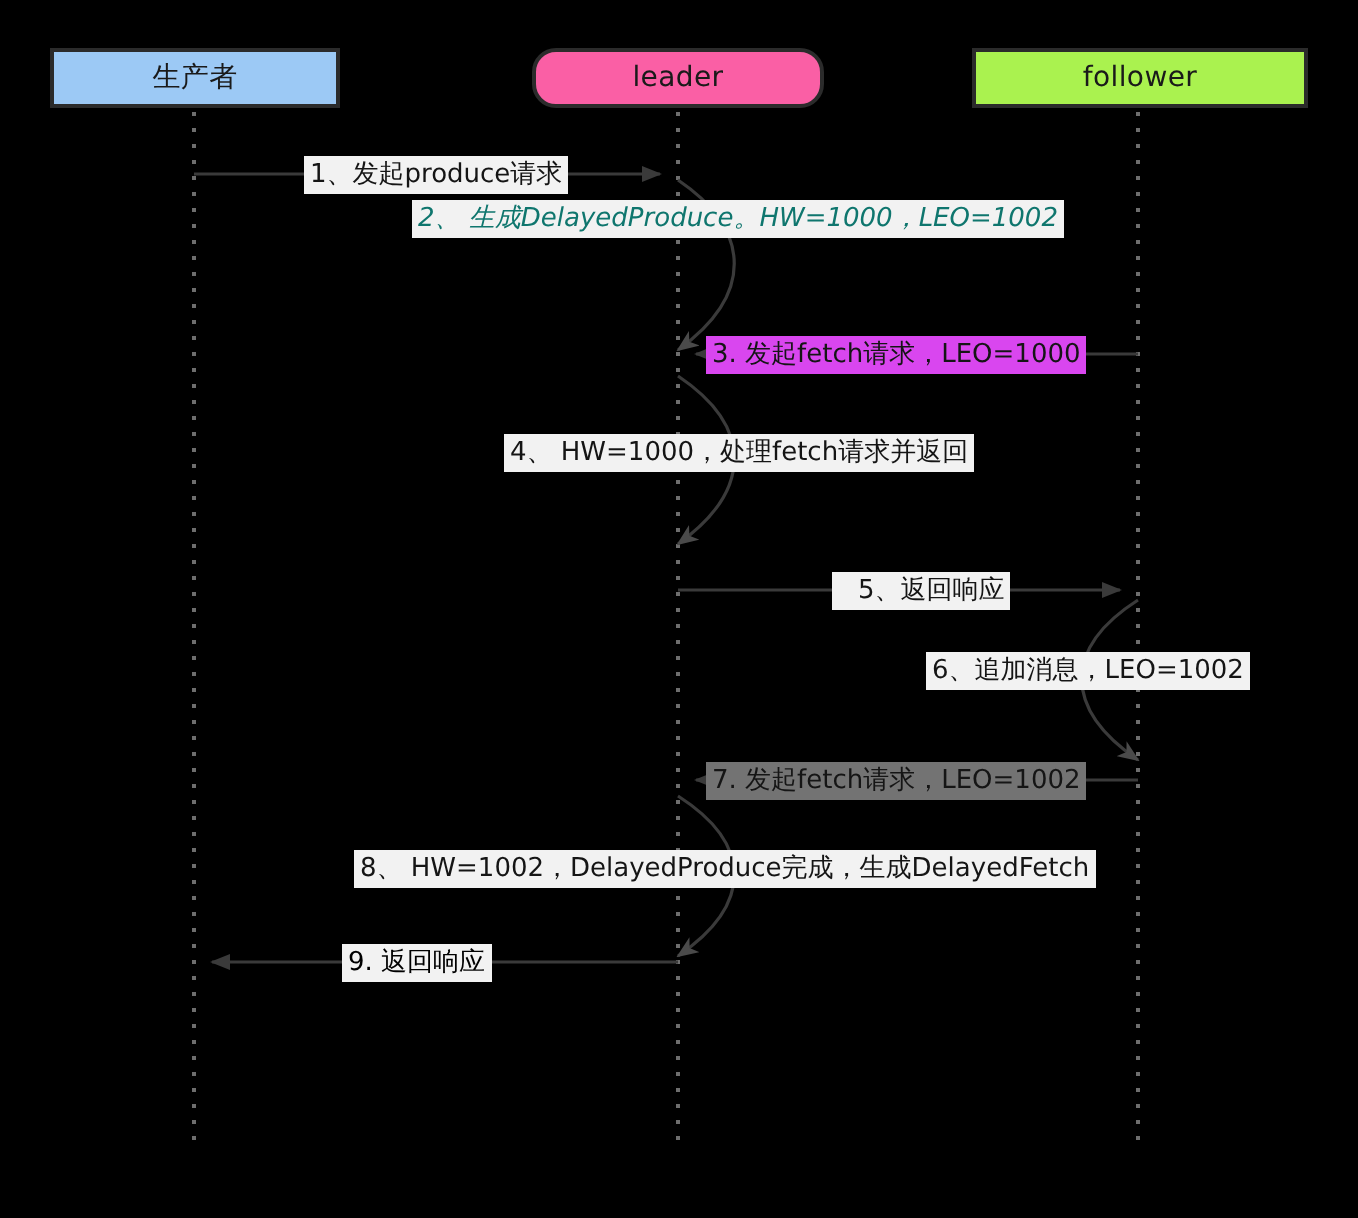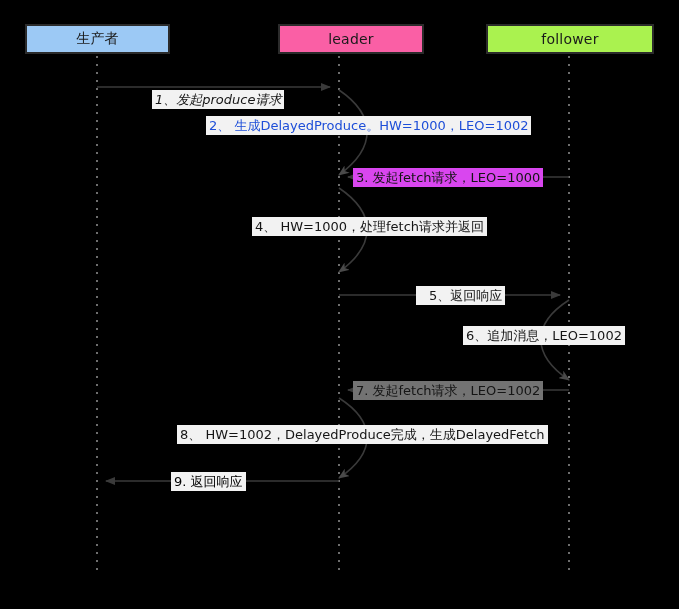--- a/index.html
+++ b/index.html
@@ -86,30 +86,30 @@
         <line x1="569" x2="348" y1="390" y2="390" stroke="#3a3a3a" stroke-width="1.6" marker-end="url(#arrowhead-r)"></line>
         <path d="M 339 398 C 376.5 422 376.5 452.4 339 478" fill="none" stroke="#3a3a3a" stroke-width="1.6" marker-end="url(#arrowhead-open)"></path>
         <line x1="339" x2="106" y1="481" y2="481" stroke="#3a3a3a" stroke-width="1.6" marker-end="url(#arrowhead-r)"></line>
       </g>
   </svg>
 
   <div id="actors-layer">
       <div class="actor-box" style="left: 25px; top: 24px; width: 145px; height: 30px; background: rgb(156, 201, 245);">
         <span>生产者</span>
       </div>
-      <div class="actor-box" style="left: 278px; top: 24px; width: 146px; height: 30px; background: rgb(250, 95, 165);">
+      <div class="actor-box" style="left: 266px; top: 24px; width: 146px; height: 30px; background: rgb(250, 95, 165); border-radius: 12px;">
         <span>leader</span>
       </div>
       <div class="actor-box" style="left: 486px; top: 24px; width: 168px; height: 30px; background: rgb(170, 242, 79);">
         <span>follower</span>
       </div>
     </div>
   <div id="labels-layer">
-      <div class="msg-label" style="left: 152px; top: 90px; background: rgb(242, 242, 242); color: rgb(21, 21, 21); font-style: italic;">1、发起produce请求</div>
-      <div class="msg-label" style="left: 206px; top: 116px; background: rgb(242, 242, 242); color: #1d4ed8;">2、 生成DelayedProduce。HW=1000，LEO=1002</div>
+      <div class="msg-label" style="left: 152px; top: 78px; background: rgb(242, 242, 242); color: rgb(21, 21, 21);">1、发起produce请求</div>
+      <div class="msg-label" style="left: 206px; top: 100px; background: rgb(242, 242, 242); color: #0f766e; font-style: italic;">2、 生成DelayedProduce。HW=1000，LEO=1002</div>
       <div class="msg-label" style="left: 353px; top: 168px; background: #d946ef; color: rgb(21, 21, 21);">3. 发起fetch请求，LEO=1000</div>
       <div class="msg-label" style="left: 252px; top: 217px; background: rgb(242, 242, 242); color: rgb(21, 21, 21);">4、 HW=1000，处理fetch请求并返回</div>
       <div class="msg-label" style="left: 416px; top: 286px; background: rgb(242, 242, 242); color: rgb(21, 21, 21); padding-left: 13px;">5、返回响应</div>
       <div class="msg-label" style="left: 463px; top: 326px; background: rgb(242, 242, 242); color: rgb(21, 21, 21);">6、追加消息，LEO=1002</div>
       <div class="msg-label" style="left: 353px; top: 381px; background: #737373; color: rgb(21, 21, 21);">7. 发起fetch请求，LEO=1002</div>
       <div class="msg-label" style="left: 177px; top: 425px; background: rgb(242, 242, 242); color: rgb(21, 21, 21);">8、 HW=1002，DelayedProduce完成，生成DelayedFetch</div>
       <div class="msg-label" style="left: 171px; top: 472px; background: rgb(242, 242, 242); color: #000000;">9. 返回响应</div>
     </div>
 
 

